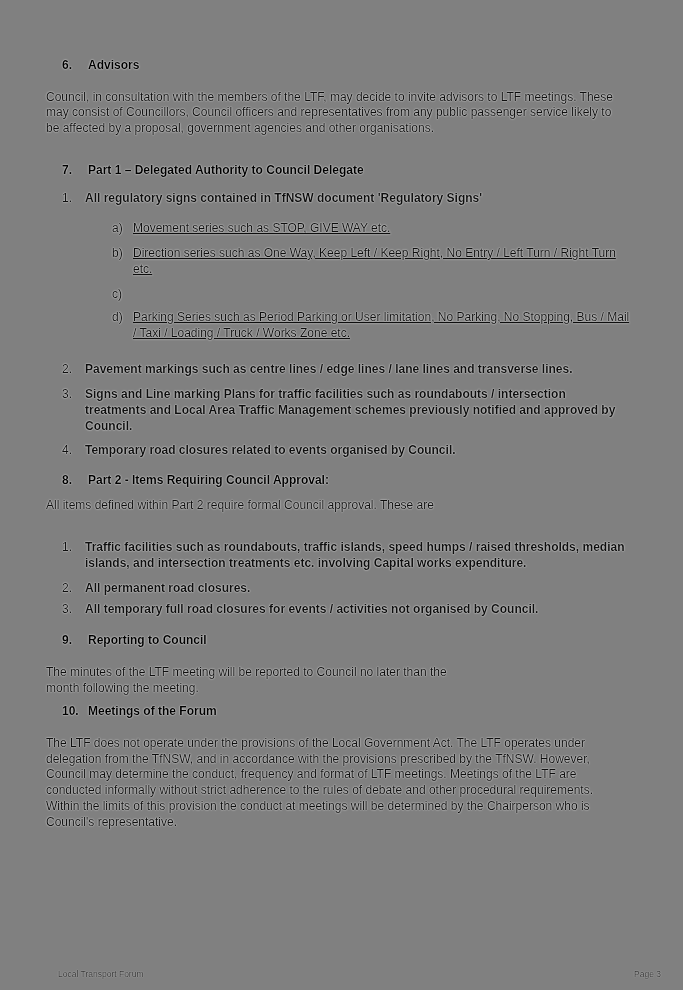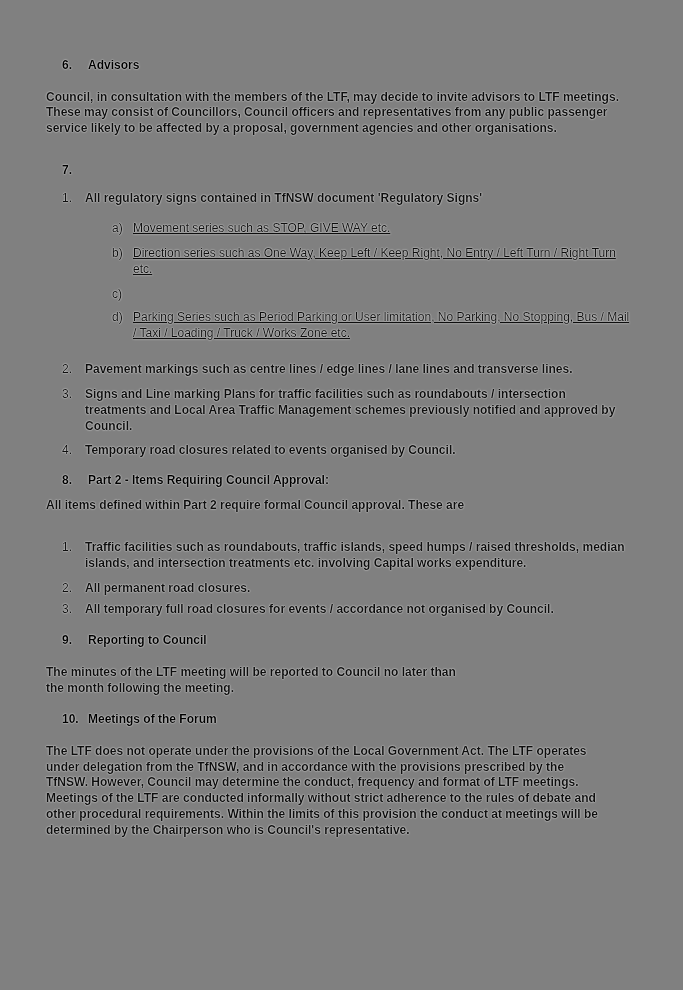--- a/index.html
+++ b/index.html
@@ -24,21 +24,21 @@
     text-shadow: 0 0 1px rgba(255,255,255,.95), 0 0 2px rgba(255,255,255,.65);
   }
   .h {
     display: flex;
     font-weight: bold;
     color: #000;
     margin-top: 26px;
     padding-left: 16px;
   }
   .h .hnum { width: 26px; flex: 0 0 26px; }
-  .para { margin: 16px 0 0 0; width: 578px; font-weight: bold; }
+  .para { margin: 16px 0 0 0; width: 578px; }
   .li {
     display: flex;
     margin-top: 9px;
     padding-left: 16px;
   }
   .li .linum { width: 23px; flex: 0 0 23px; }
   .li .litxt { width: 540px; font-weight: bold; }
   .sub {
     display: flex;
     margin-top: 9px;
@@ -63,20 +63,21 @@
   <div class="content">
 
     <div class="h" style="margin-top:0">
       <span class="hnum">6.</span>
       <span class="htxt">Advisors</span>
     </div>
     <p class="para">Council, in consultation with the members of the LTF, may decide to invite advisors to LTF meetings. These may consist of Councillors, Council officers and representatives from any public passenger service likely to be affected by a proposal, government agencies and other organisations.</p>
 
     <div class="h">
       <span class="hnum">7.</span>
+      <span class="htxt">Part 1 – Delegated Authority to Council Delegate</span>
     </div>
 
     <div class="li" style="margin-top:12px">
       <span class="linum">1.</span>
       <span class="litxt">All regulatory signs contained in TfNSW document 'Regulatory Signs'</span>
     </div>
     <div class="sub" style="margin-top:15px">
       <span class="subnum">a)</span>
       <span class="subtxt">Movement series such as STOP, GIVE WAY etc.</span>
     </div>
@@ -114,30 +115,34 @@
     <div class="li" style="margin-top:27px">
       <span class="linum">1.</span>
       <span class="litxt">Traffic facilities such as roundabouts, traffic islands, speed humps / raised thresholds, median islands, and intersection treatments etc. involving Capital works expenditure.</span>
     </div>
     <div class="li">
       <span class="linum">2.</span>
       <span class="litxt">All permanent road closures.</span>
     </div>
     <div class="li" style="margin-top:6px">
       <span class="linum">3.</span>
-      <span class="litxt">All temporary full road closures for events / accordance not organised by Council.</span>
+      <span class="litxt">All temporary full road closures for events / activities not organised by Council.</span>
     </div>
 
     <div class="h" style="margin-top:15px">
       <span class="hnum">9.</span>
       <span class="htxt">Reporting to Council</span>
     </div>
     <p class="para" style="width:430px">The minutes of the LTF meeting will be reported to Council no later than the month following the meeting.</p>
 
-    <div class="h" style="margin-top:16px">
+    <div class="h" style="margin-top:8px">
       <span class="hnum">10.</span>
       <span class="htxt">Meetings of the Forum</span>
     </div>
     <p class="para" style="width:560px">The LTF does not operate under the provisions of the Local Government Act. The LTF operates under delegation from the TfNSW, and in accordance with the provisions prescribed by the TfNSW. However, Council may determine the conduct, frequency and format of LTF meetings. Meetings of the LTF are conducted informally without strict adherence to the rules of debate and other procedural requirements. Within the limits of this provision the conduct at meetings will be determined by the Chairperson who is Council's representative.</p>
 
   </div>
 
+  <div class="footer">
+    <span>Local Transport Forum</span>
+    <span>Page 3</span>
+  </div>
 </div>
 
 </body></html>

